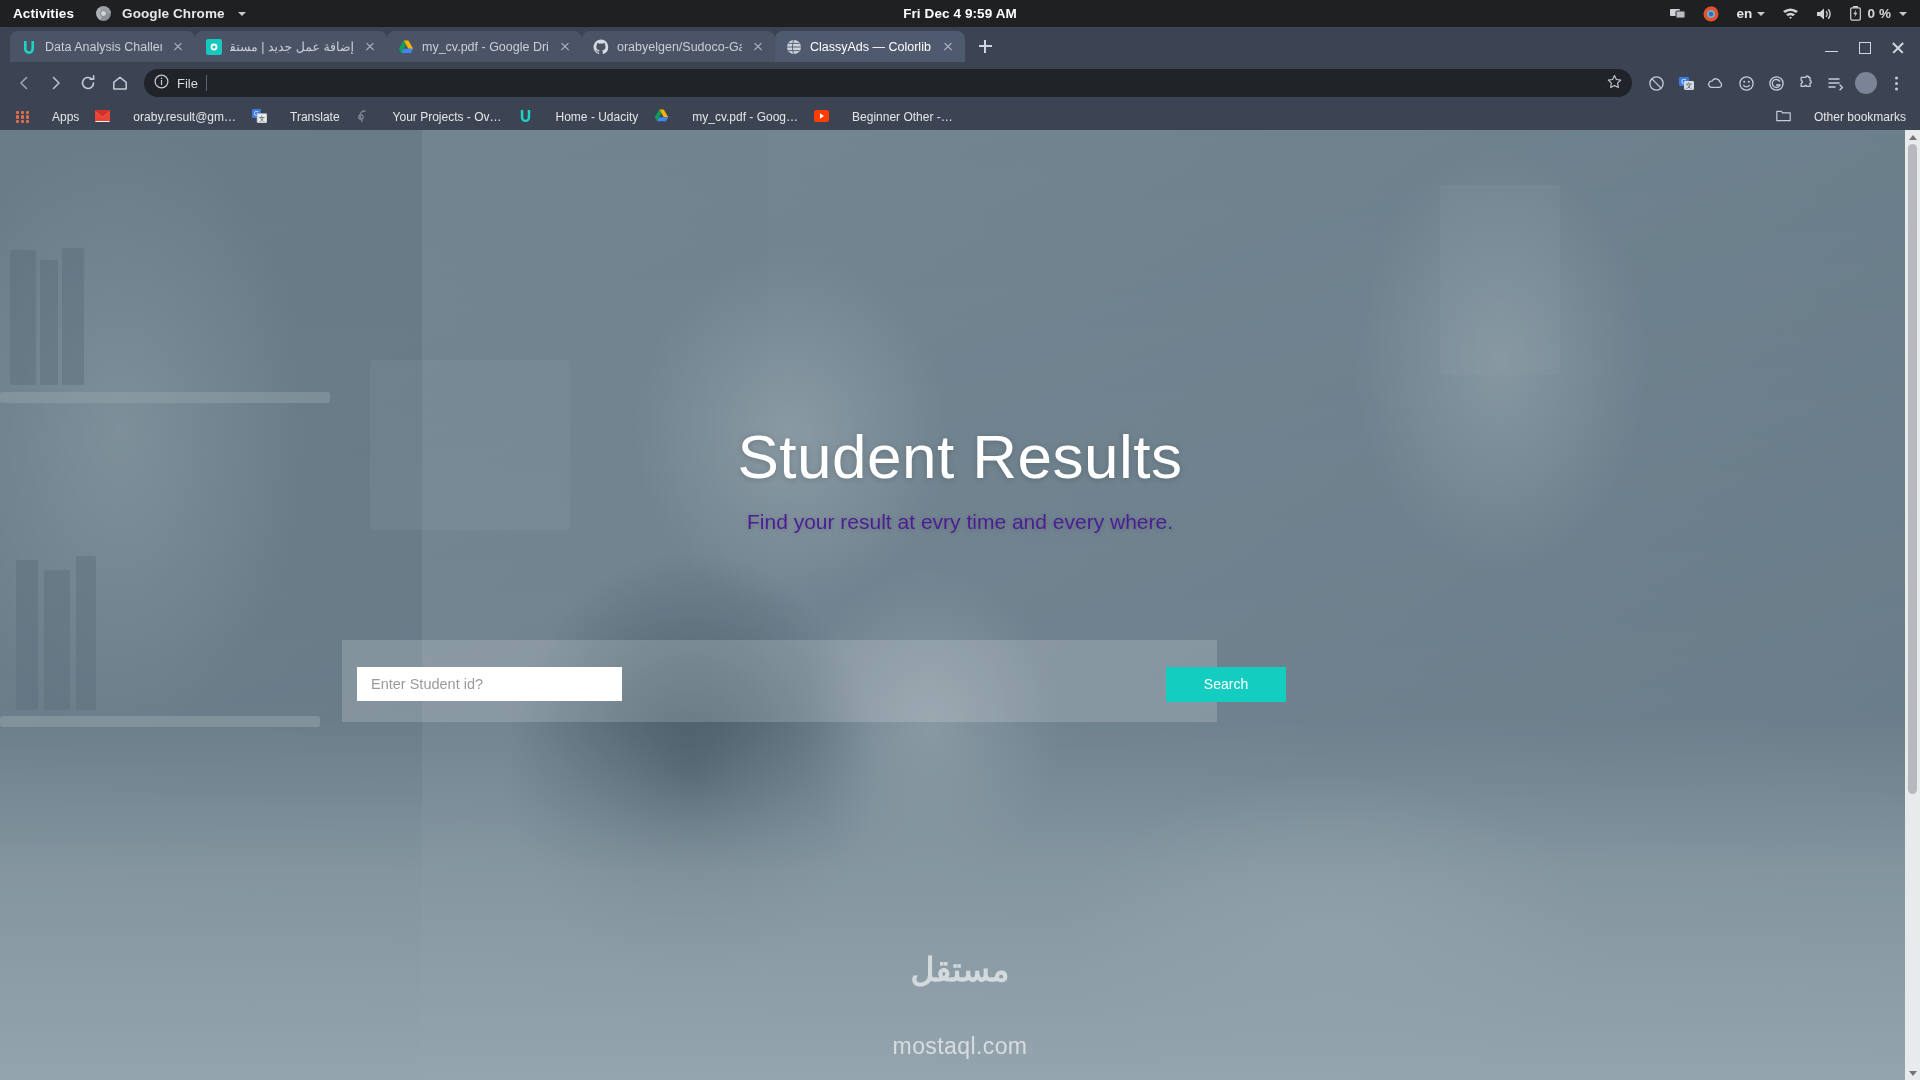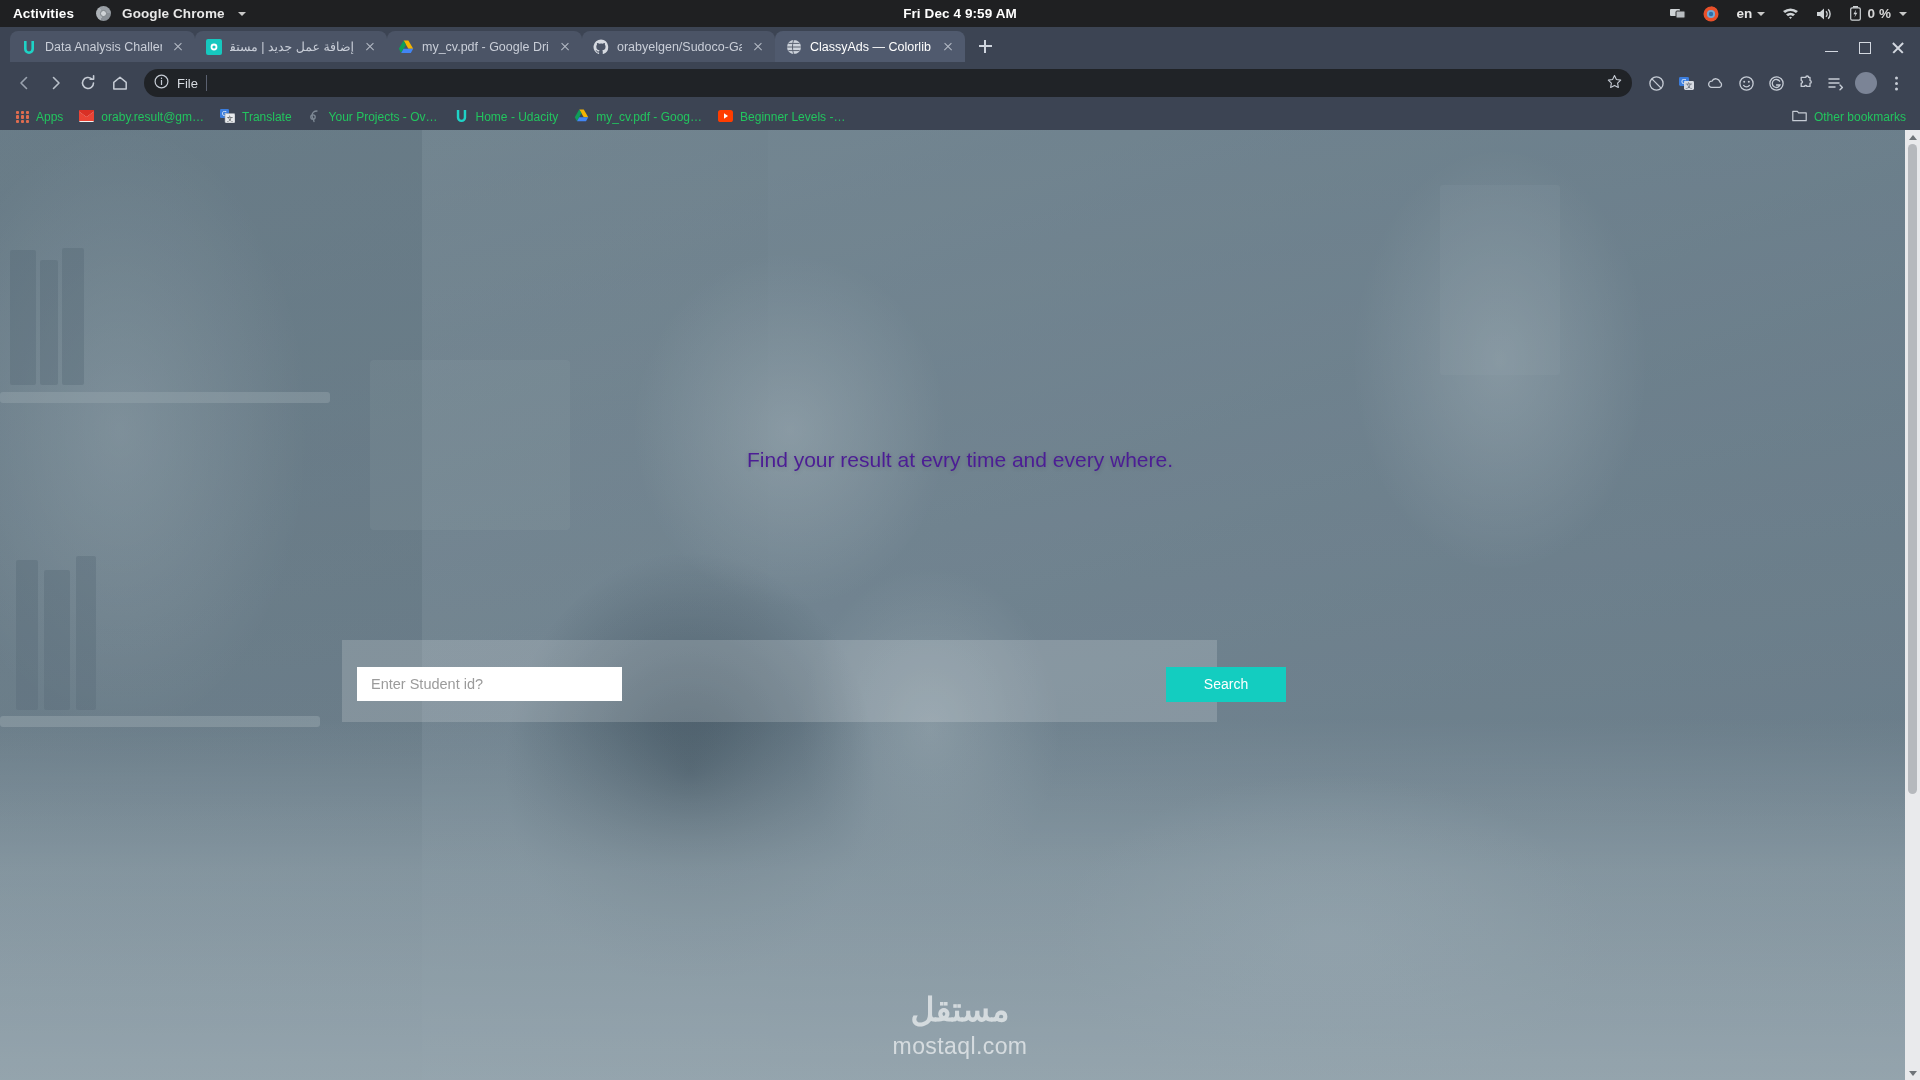--- a/index.html
+++ b/index.html
@@ -118,21 +118,21 @@
 
   
   .bookmarks{
     height:26px; background:#3c4453; display:flex; align-items:center;
     gap:0px; padding:0 8px; font-size:12px; color:#c8cdd6;
   }
   .bm{
     display:flex;align-items:center;gap:7px;padding:3px 8px;border-radius:4px;
     white-space:nowrap; cursor:pointer;
   }
-  .bm-label{ color:#22c55e; }
+  .bm-label{ color:#e5e5e5;margin-left:16px; }
   .bm-right{ margin-left:auto; display:flex;align-items:center;gap:7px;padding-right:6px; }
   .grid-ico{
     width:13px;height:13px;display:grid;grid-template-columns:repeat(3,1fr);
     grid-template-rows:repeat(3,1fr);gap:1.5px;
   }
   .grid-ico i{ background:#e06c4f; border-radius:1px; display:block; }
 
   
   .viewport{ flex:1 1 auto; position:relative; overflow:hidden; background:#8d98a5; }
   .hero{
@@ -201,21 +201,21 @@
     font-size:14px; font-family:"Liberation Sans", sans-serif; cursor:pointer;
     margin-right:8px;
   }
 
   .watermark{
     position:absolute; left:0; right:0; bottom:20px; z-index:8;
     display:flex; flex-direction:column; align-items:center; gap:4px;
     opacity:.62; pointer-events:none;
   }
   .wm-ar{ font-size:33px; color:#ffffff; direction:rtl; letter-spacing:1px; font-weight:bold;}
-  .wm-en{ font-size:23px; color:#ffffff; letter-spacing:.4px; }
+  .wm-en{ font-size:23px; color:#ffffff; letter-spacing:.4px;margin-top:40px; }
 
   
   .vscroll{
     position:absolute; right:0; top:0; width:15px; bottom:0;
     background:#e9eaec; z-index:20;
   }
   .vscroll .thumb{
     position:absolute; top:14px; left:3px; width:9px; height:650px;
     background:#b6b9bd; border-radius:5px;
   }
@@ -523,21 +523,21 @@
       <span class="bm-label">my_cv.pdf - Goog…</span>
     </div>
 
     <div class="bm">
       <span>
         <svg width="15" height="12" viewBox="0 0 15 12">
             <rect width="15" height="12" rx="2.6" fill="#ff3d00"></rect>
             <path d="M6 3.3 10 6 6 8.7z" fill="#ffffff"></path>
           </svg>
       </span>
-      <span class="bm-label">Beginner Levels -…</span>
+      <span class="bm-label">Beginner Other -…</span>
     </div>
 
     <div class="bm-right">
       <span>
         <svg width="15" height="13" viewBox="0 0 15 13">
             <path d="M.8 2.4h4.6l1.2 1.5h7.6v7.8H.8z" fill="none" stroke="#c6ccd5" stroke-width="1.2" stroke-linejoin="round"></path>
           </svg>
       </span>
       <span class="bm-label">Other bookmarks</span>
     </div>
@@ -555,20 +555,21 @@
       <div class="shelf" style="left:44px;top:440px;width:26px;height:140px;"></div>
       <div class="shelf" style="left:76px;top:426px;width:20px;height:154px;"></div>
       <div class="shelf2" style="left:0px;top:586px;width:320px;height:11px;"></div>
       <div class="shelf2" style="left:370px;top:230px;width:200px;height:170px;opacity:.3;border-radius:4px;"></div>
       <div class="shelf2" style="left:1440px;top:55px;width:120px;height:190px;opacity:.35;"></div>
 
       <div class="tint"></div>
       <div class="tint2"></div>
 
       <div class="hero-content">
+        <h1 class="hero-title">Student Results</h1>
         <p class="hero-sub">Find your result at evry time and every where.</p>
       </div>
 
       <div class="search-band"></div>
       <div class="search-inner">
         <input class="search-input" type="text" placeholder="Enter Student id?" style="">
         <button class="search-btn">Search</button>
       </div>
 
       <div class="watermark">

